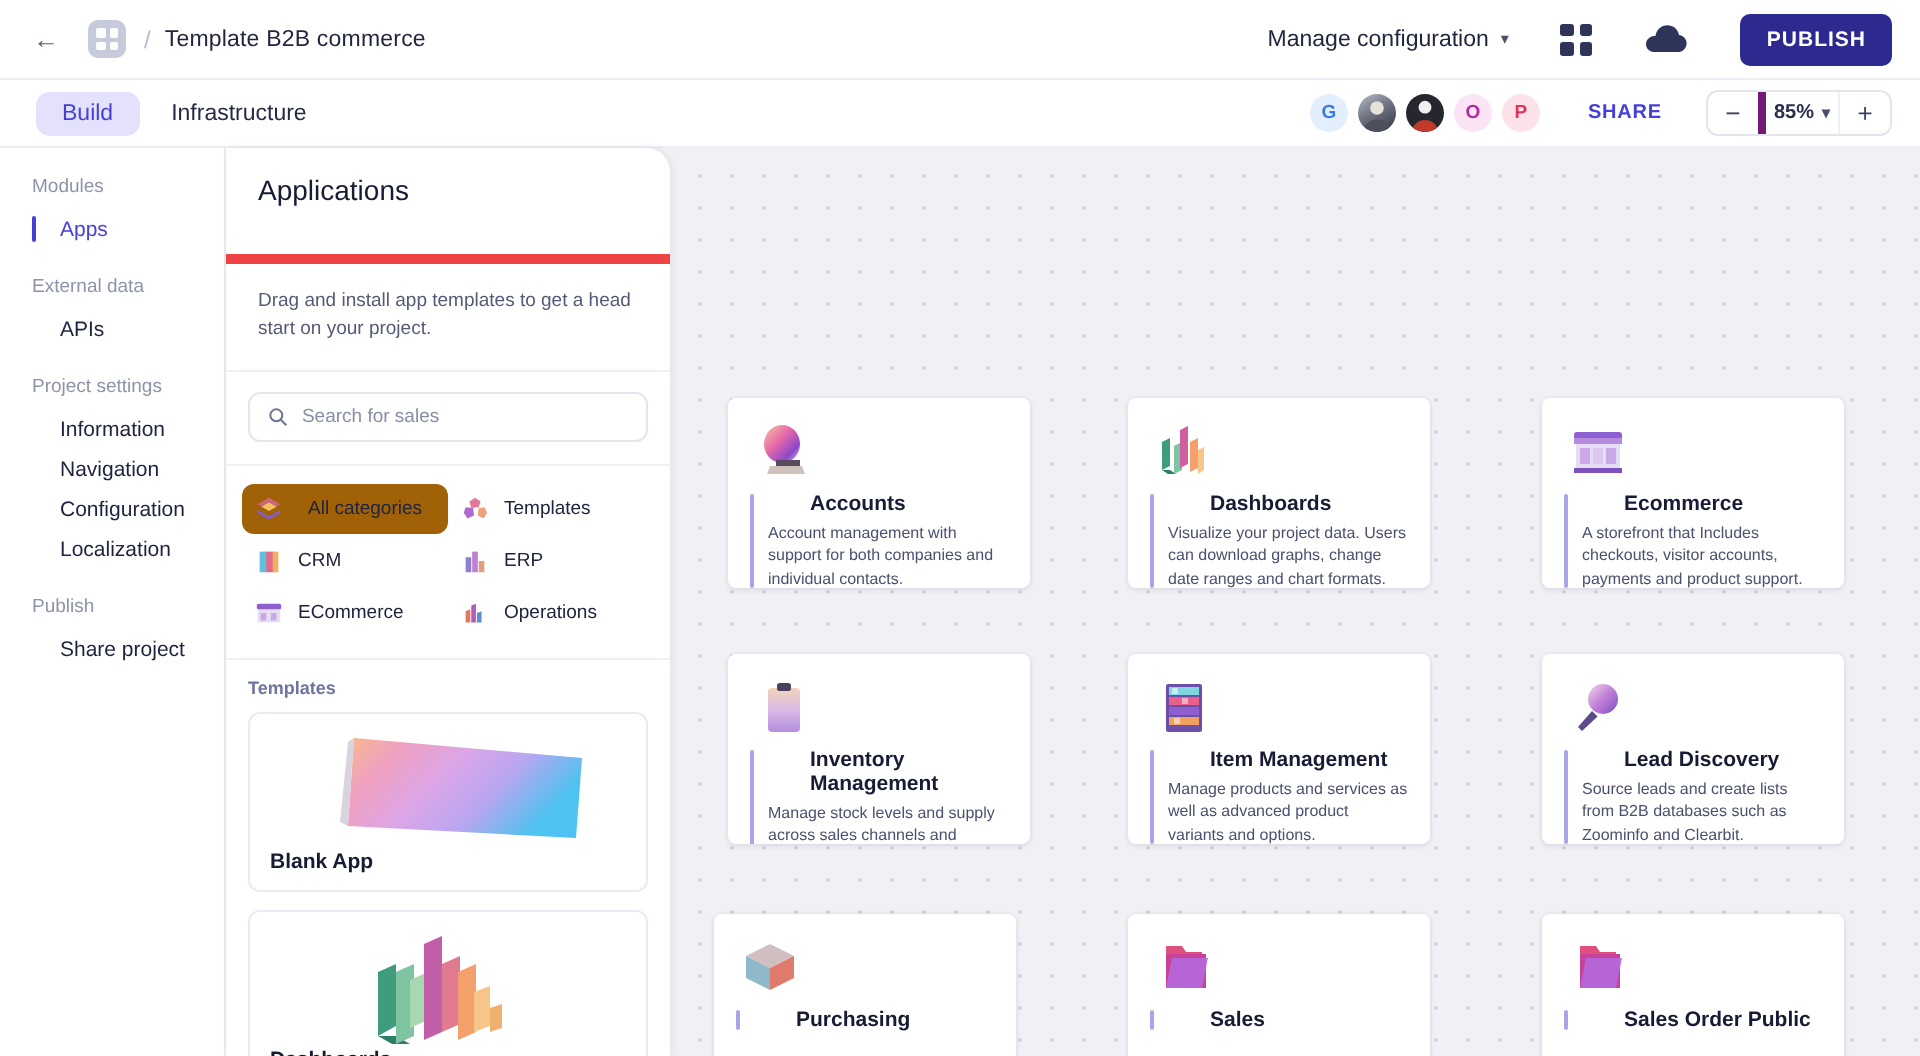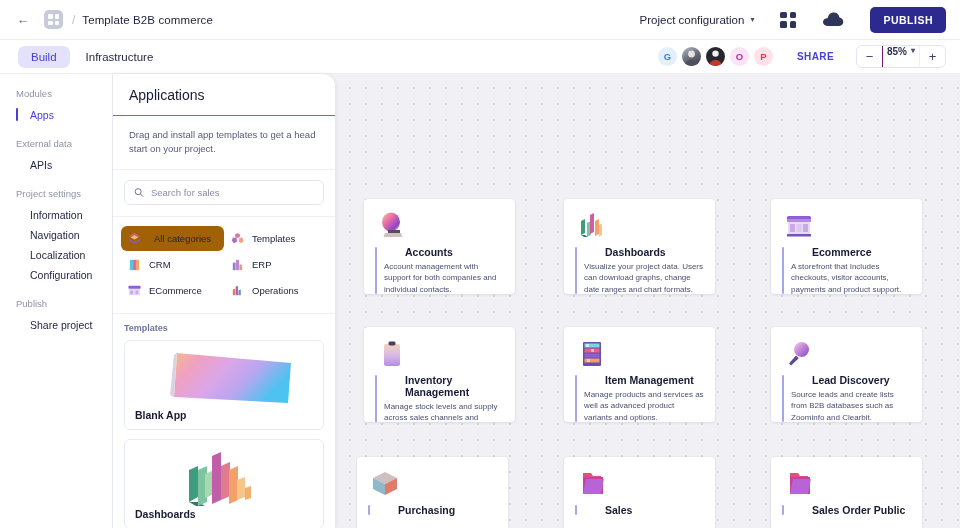--- a/index.html
+++ b/index.html
@@ -80,22 +80,22 @@
   }
   .zoom-ctl {
     margin-left: 14px; display: flex; align-items: center;
     border: 1px solid #e3e5ee; border-radius: 6px; height: 23px; background: #fff;
   }
   .zoom-btn {
     width: 25px; height: 100%; display: flex; align-items: center; justify-content: center;
     font-size: 13px; color: #3c4263;
   }
   .zoom-val {
-    font-size: 10px; color: #2a2f4c; display: flex; align-items: flex-start; gap: 4px;
-    padding: 0 4px; border-left: 1px solid #701a75; border-right: 1px solid #eef0f6;
+    font-size: 10px; color: #2a2f4c; display: flex; align-items: center; gap: 4px;
+    padding: 0 4px; border-left: 4px solid #701a75; border-right: 1px solid #eef0f6;
     height: 100%; font-weight: bold;
   }
 
   
   .body-area { flex: 1; display: flex; position: relative; min-height: 0; }
 
   
   .leftnav {
     width: 113px; flex: 0 0 113px; background: #fff;
     border-right: 1px solid #e9ebf2;
@@ -138,21 +138,21 @@
   .card-desc { font-size: 8px; line-height: 1.42; color: #4b5070; }
 
   
   .panel {
     position: absolute; left: 113px; top: 0; width: 222px; height: 100%;
     background: #fff; border-top-right-radius: 12px;
     box-shadow: 1px 0 4px rgba(30,34,70,.07);
     z-index: 4; display: flex; flex-direction: column; overflow: hidden;
   }
   .panel-head {
-    padding: 13px 16px 12px 16px; border-bottom: 1px solid #ef4444;
+    padding: 13px 16px 24px 16px; border-bottom: 5px solid #ef4444;
   }
   .panel-title { font-size: 14px; color: #171b33; }
   .panel-sub {
     padding: 12px 16px 12px 16px; font-size: 9.5px; line-height: 1.5; color: #555b77;
     border-bottom: 1px solid #eef0f5;
   }
   .panel-search { padding: 10px 11px 11px 11px; border-bottom: 1px solid #eef0f5; }
   .search-box {
     display: flex; align-items: center; gap: 7px;
     border: 1px solid #e4e6ef; border-radius: 6px; height: 25px; padding: 0 9px;
@@ -193,21 +193,21 @@
       <i></i>
         <i></i>
         <i></i>
         <i></i>
     </div>
     <span class="bc-sep">/</span>
     <span class="bc-title">Template B2B commerce</span>
 
     <div class="top-right">
       <div class="proj-config">
-        <span>Project configuration</span>
+        <span>Manage configuration</span>
         <span class="caret">▾</span>
       </div>
       <div class="apps-grid-icon">
         <i></i>
           <i></i>
           <i></i>
           <i></i>
       </div>
       <div class="cloud-icon">
         <svg width="22" height="15" viewBox="0 0 22 15" aria-hidden="true">
@@ -262,22 +262,22 @@
     <div class="leftnav">
       <div class="nav-group-label">Modules</div>
       <div class="nav-item active">Apps</div>
       <div class="nav-gap"></div>
       <div class="nav-group-label">External data</div>
       <div class="nav-item">APIs</div>
       <div class="nav-gap"></div>
       <div class="nav-group-label">Project settings</div>
       <div class="nav-item">Information</div>
       <div class="nav-item">Navigation</div>
+      <div class="nav-item">Configuration</div>
       <div class="nav-item">Localization</div>
-      <div class="nav-item">Configuration</div>
       <div class="nav-gap"></div>
       <div class="nav-group-label">Publish</div>
       <div class="nav-item">Share project</div>
     </div>
 
     <div class="canvas">
 
       <div class="card" style="left:251px;top:125px;">
         <div class="card-ico">
           <svg width="34" height="34" viewBox="0 0 34 34" aria-hidden="true">

